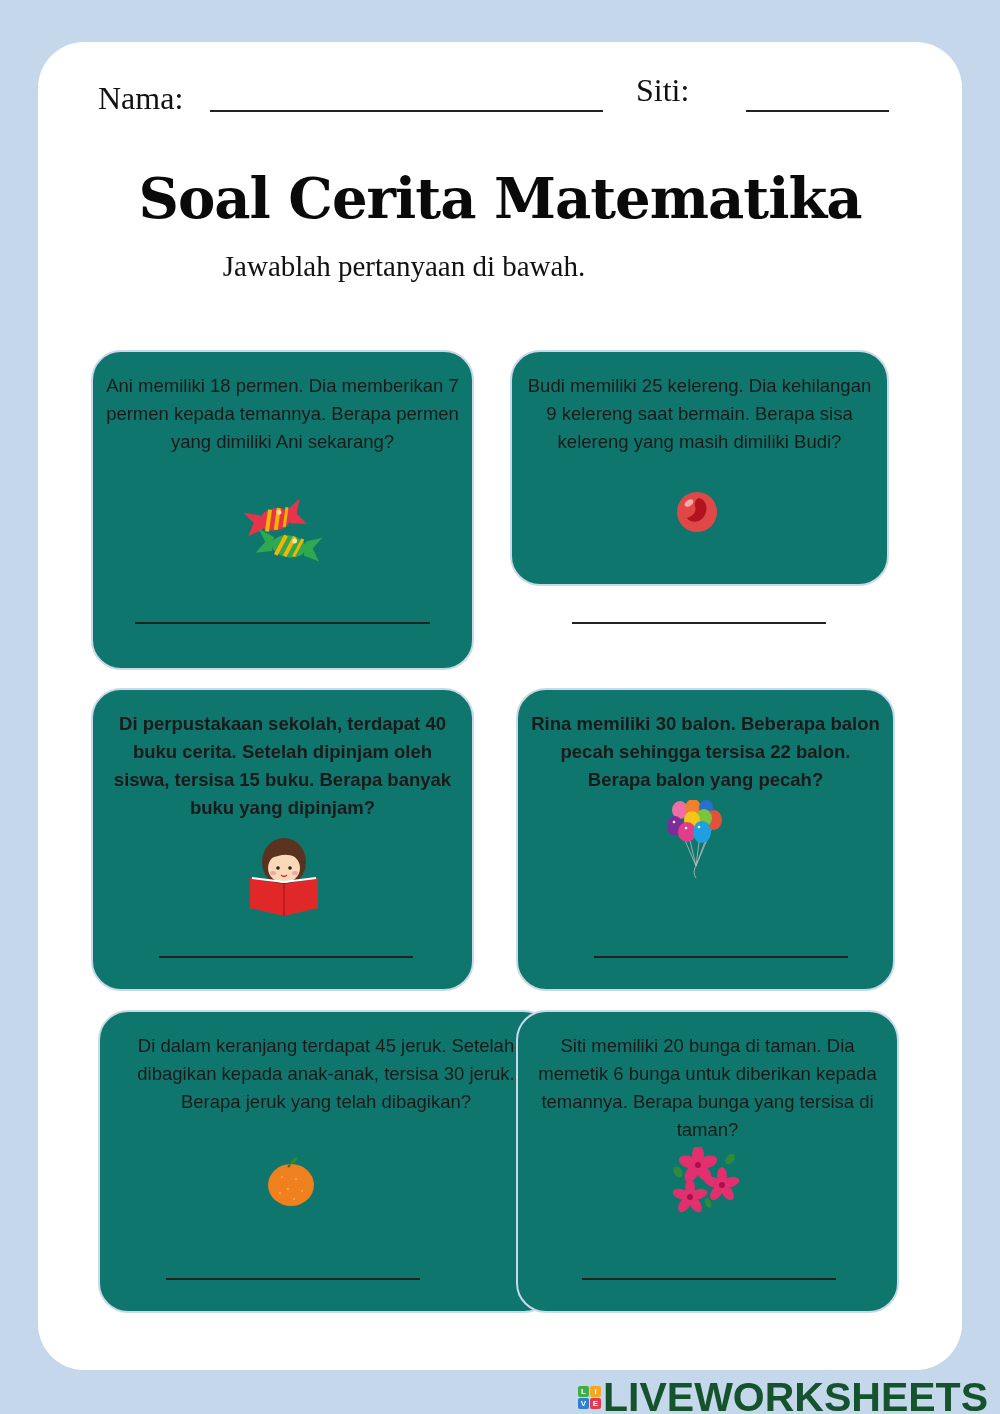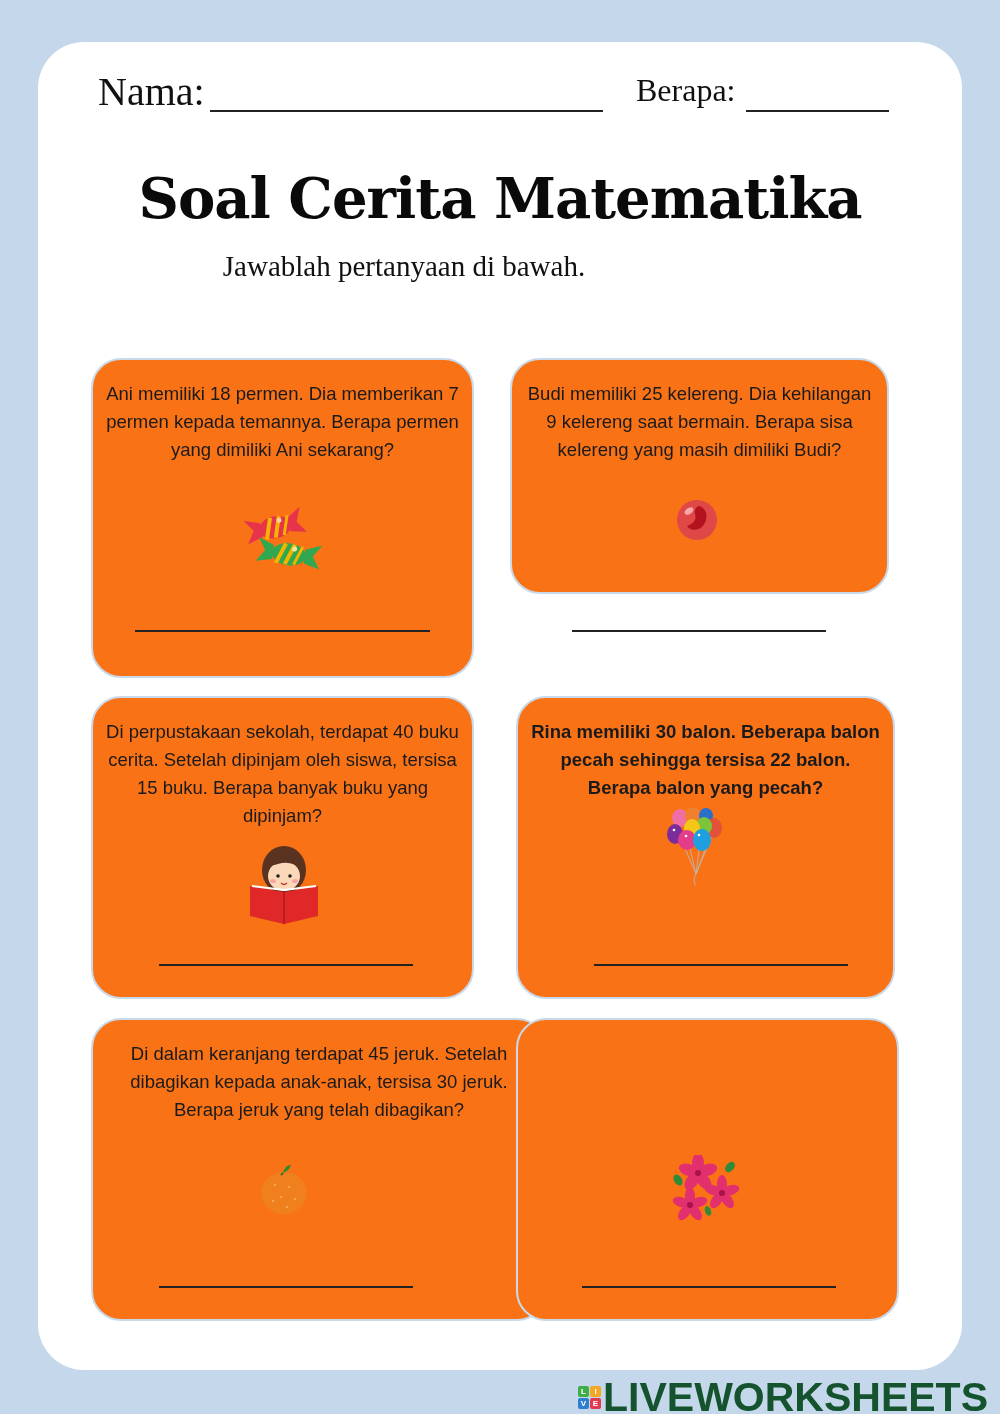--- a/index.html
+++ b/index.html
@@ -10,44 +10,43 @@
     overflow: hidden;
     font-family: "Liberation Sans", sans-serif;
   }
   .sheet {
     position: absolute;
     left: 38px; top: 42px;
     width: 924px; height: 1328px;
     background: #ffffff;
     border-radius: 46px;
   }
-  .name-label { position: absolute; left: 98px; top: 68px; font-family: "Liberation Serif", serif; font-size: 40px; color:#111; }
+  .name-label { position: absolute; left: 98px; top: 80px; font-family: "Liberation Serif", serif; font-size: 32px; color:#111; }
   .name-line { position: absolute; left: 210px; top: 110px; width: 393px; border-bottom: 2px solid #222; }
   .class-label { position: absolute; left: 636px; top: 72px; font-family: "Liberation Serif", serif; font-size: 32px; color:#111; }
   .class-line { position: absolute; left: 746px; top: 110px; width: 143px; border-bottom: 2px solid #222; }
   .title {
     position: absolute; left: 0; width: 1000px; top: 165px;
     text-align: center;
     font-family: "DejaVu Serif", serif;
     font-weight: bold; font-size: 56px; color: #0a0a0a;
     letter-spacing: -1px;
   }
   .subtitle {
     position: absolute; left: 0; width: 808px; top: 250px;
     text-align: center;
     font-family: "Liberation Serif", serif;
     font-size: 29px; color: #111;
   }
   .card {
     position: absolute;
-    background: #f97316;
+    background: #0f766e;
     border: 2.5px solid #c9d9ea;
     border-radius: 30px;
     box-sizing: border-box;
-    margin-top: 8px;
   }
   .card-text {
     position: absolute; left: 10px; right: 10px; top: 20px;
     text-align: center;
     font-size: 18.5px; line-height: 28px; color: #1a1a1a;
   }
   .card-img { position: absolute; }
   .answer-line { position: absolute; border-bottom: 2px solid #222; }
   .brand {
     position: absolute; right: 12px; top: 1374px;
@@ -65,21 +64,21 @@
     font-weight: bold; font-size: 41px; color: #14532d; letter-spacing: 0px; text-align: right;
   }
 </style>
 </head>
 <body>
 
 <div class="sheet"></div>
 
 <span class="name-label">Nama:</span>
 <div class="name-line"></div>
-<span class="class-label">Berapa:</span>
+<span class="class-label">Siti:</span>
 <div class="class-line"></div>
 
 <div class="title">Soal Cerita Matematika</div>
 <div class="subtitle">Jawablah pertanyaan di bawah.</div>
 
 <div class="card" style="left:91px; top:350px; width:383px; height:320px;">
   <div class="card-text" style="top:20px;">Ani memiliki 18 permen. Dia memberikan 7 permen kepada temannya. Berapa permen yang dimiliki Ani sekarang?</div>
   <svg class="card-img" style="left:148px; top:145px;" width="86" height="70" viewBox="0 0 86 70">
     <g transform="rotate(-12 40 20)">
       <polygon points="4,8 20,14 20,28 4,32 12,20" fill="#e8344b"></polygon>
@@ -107,21 +106,21 @@
   <div class="card-text" style="top:20px;">Budi memiliki 25 kelereng. Dia kehilangan 9 kelereng saat bermain. Berapa sisa kelereng yang masih dimiliki Budi?</div>
   <svg class="card-img" style="left:163px; top:138px;" width="44" height="44" viewBox="0 0 44 44">
     <circle cx="22" cy="22" r="20" fill="#e04848"></circle>
     <path d="M24 8 C32 10 34 20 28 28 C22 34 14 32 12 28 C18 26 22 22 20 16 C19 12 21 9 24 8 Z" fill="#b3121f"></path>
     <ellipse cx="14" cy="13" rx="5" ry="3" fill="#f7a8a8" transform="rotate(-35 14 13)"></ellipse>
   </svg>
   <div class="answer-line" style="left:60px; top:270px; width:254px;"></div>
 </div>
 
 <div class="card" style="left:91px; top:688px; width:383px; height:303px;">
-  <div class="card-text" style="top:20px;">Di perpustakaan sekolah, terdapat 40 buku cerita. Setelah dipinjam oleh siswa, tersisa 15 buku. Berapa banyak buku yang dipinjam?</div>
+  <div class="card-text" style="top:20px;font-weight:bold;">Di perpustakaan sekolah, terdapat 40 buku cerita. Setelah dipinjam oleh siswa, tersisa 15 buku. Berapa banyak buku yang dipinjam?</div>
   <svg class="card-img" style="left:155px; top:142px;" width="72" height="84" viewBox="0 0 72 84">
     <ellipse cx="36" cy="30" rx="22" ry="24" fill="#5a3320"></ellipse>
     <ellipse cx="36" cy="36" rx="16" ry="15" fill="#fbd9b8"></ellipse>
     <path d="M18 28 Q26 12 44 18 Q52 22 54 30 Q44 20 30 24 Q22 26 18 28 Z" fill="#5a3320"></path>
     <circle cx="30" cy="36" r="1.8" fill="#222"></circle>
     <circle cx="42" cy="36" r="1.8" fill="#222"></circle>
     <ellipse cx="25" cy="41" rx="3" ry="2" fill="#f7a5a5"></ellipse>
     <ellipse cx="47" cy="41" rx="3" ry="2" fill="#f7a5a5"></ellipse>
     <path d="M33 43 Q36 46 39 43" stroke="#b33" stroke-width="1.2" fill="none"></path>
     <path d="M2 46 L36 52 L70 46 L70 76 L36 84 L2 76 Z" fill="#e02828"></path>
@@ -151,39 +150,40 @@
     <ellipse cx="9" cy="26" rx="8" ry="10" fill="#7c2d9a"></ellipse>
     <ellipse cx="21" cy="32" rx="9" ry="10" fill="#e23c8b"></ellipse>
     <ellipse cx="36" cy="32" rx="9" ry="11" fill="#1ea0e0"></ellipse>
     <circle cx="20" cy="28" r="1.3" fill="#fff"></circle>
     <circle cx="8" cy="22" r="1.3" fill="#fff"></circle>
     <circle cx="33" cy="27" r="1.3" fill="#fff"></circle>
   </svg>
   <div class="answer-line" style="left:76px; top:266px; width:254px;"></div>
 </div>
 
-<div class="card" style="left:91px; top:1010px; width:456px; height:303px;padding-left:24px;">
+<div class="card" style="left:98px; top:1010px; width:456px; height:303px;padding-left:24px;">
   <div class="card-text" style="top:20px;">Di dalam keranjang terdapat 45 jeruk. Setelah dibagikan kepada anak-anak, tersisa 30 jeruk. Berapa jeruk yang telah dibagikan?</div>
   <svg class="card-img" style="left:166px; top:143px;" width="50" height="52" viewBox="0 0 50 52">
     <ellipse cx="25" cy="30" rx="23" ry="21" fill="#f07f1e"></ellipse>
     <path d="M24 10 Q26 2 32 2 Q30 8 24 10 Z" fill="#2f8a2f"></path>
     <line x1="24" y1="10" x2="22" y2="12" stroke="#3b6b1e" stroke-width="2"></line>
     <g fill="#f8b66a">
       <circle cx="16" cy="22" r="1"></circle>
         <circle cx="30" cy="24" r="1"></circle>
       <circle cx="22" cy="34" r="1"></circle>
         <circle cx="36" cy="36" r="1"></circle>
       <circle cx="14" cy="38" r="1"></circle>
         <circle cx="28" cy="44" r="1"></circle>
     </g>
   </svg>
   <div class="answer-line" style="left:66px; top:266px; width:254px;"></div>
 </div>
 
 <div class="card" style="left:516px; top:1010px; width:383px; height:303px;">
+  <div class="card-text" style="top:20px;">Siti memiliki 20 bunga di taman. Dia memetik 6 bunga untuk diberikan kepada temannya. Berapa bunga yang tersisa di taman?</div>
   <svg class="card-img" style="left:150px; top:135px;" width="76" height="70" viewBox="0 0 76 70">
     <g fill="#2f8a3a">
       <ellipse cx="10" cy="25" rx="4" ry="6" transform="rotate(-30 10 25)"></ellipse>
       <ellipse cx="62" cy="12" rx="4" ry="6" transform="rotate(40 62 12)"></ellipse>
       <ellipse cx="40" cy="56" rx="3" ry="5" transform="rotate(-20 40 56)"></ellipse>
     </g>
     <g fill="#e2306f">
       <g transform="translate(30 18)">
         <ellipse cx="0" cy="-10" rx="6" ry="10"></ellipse>
         <ellipse cx="0" cy="-10" rx="6" ry="10" transform="rotate(72)"></ellipse>

